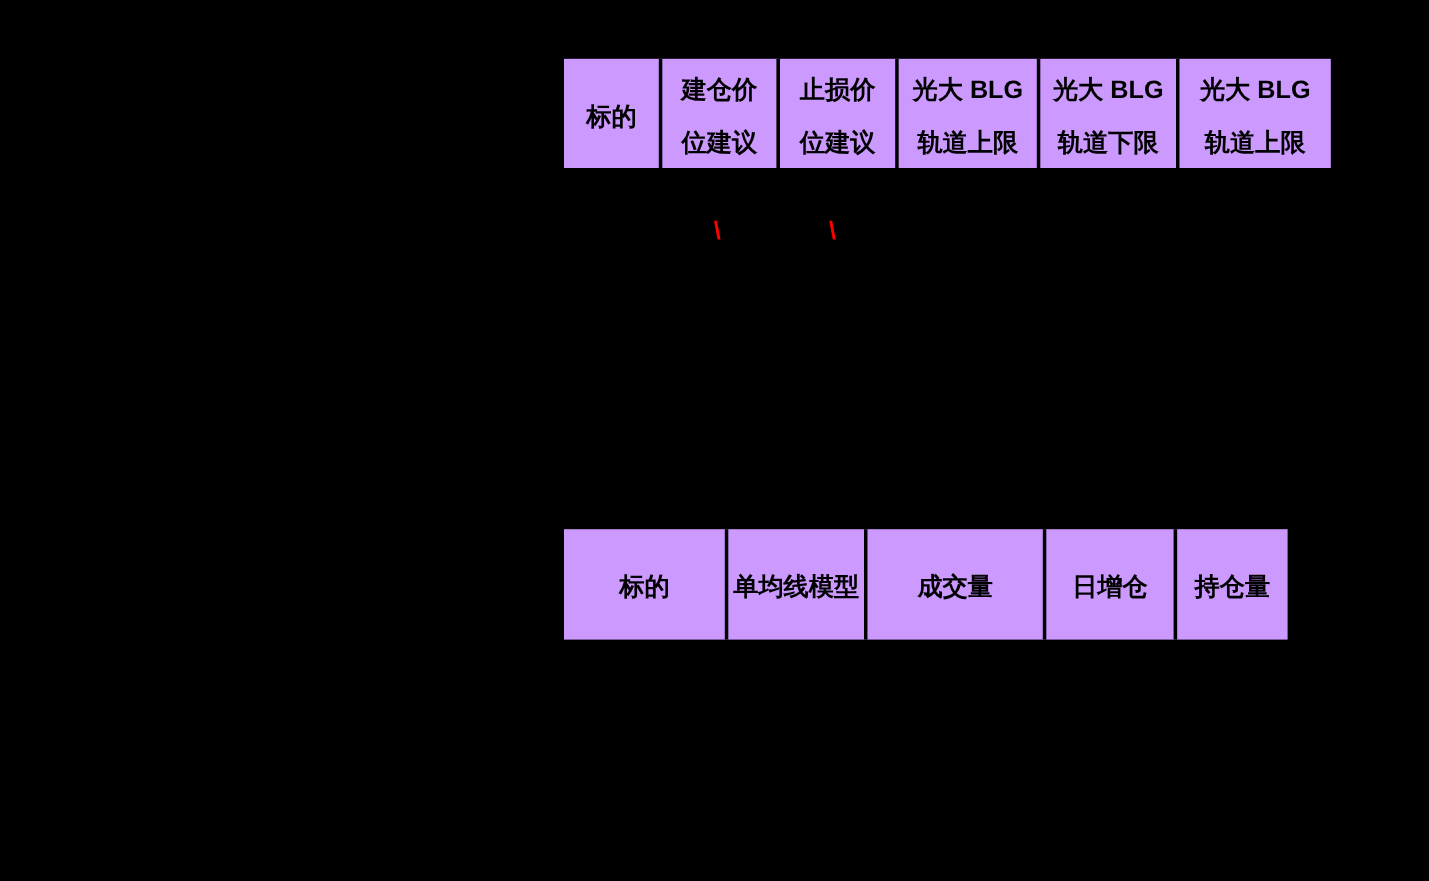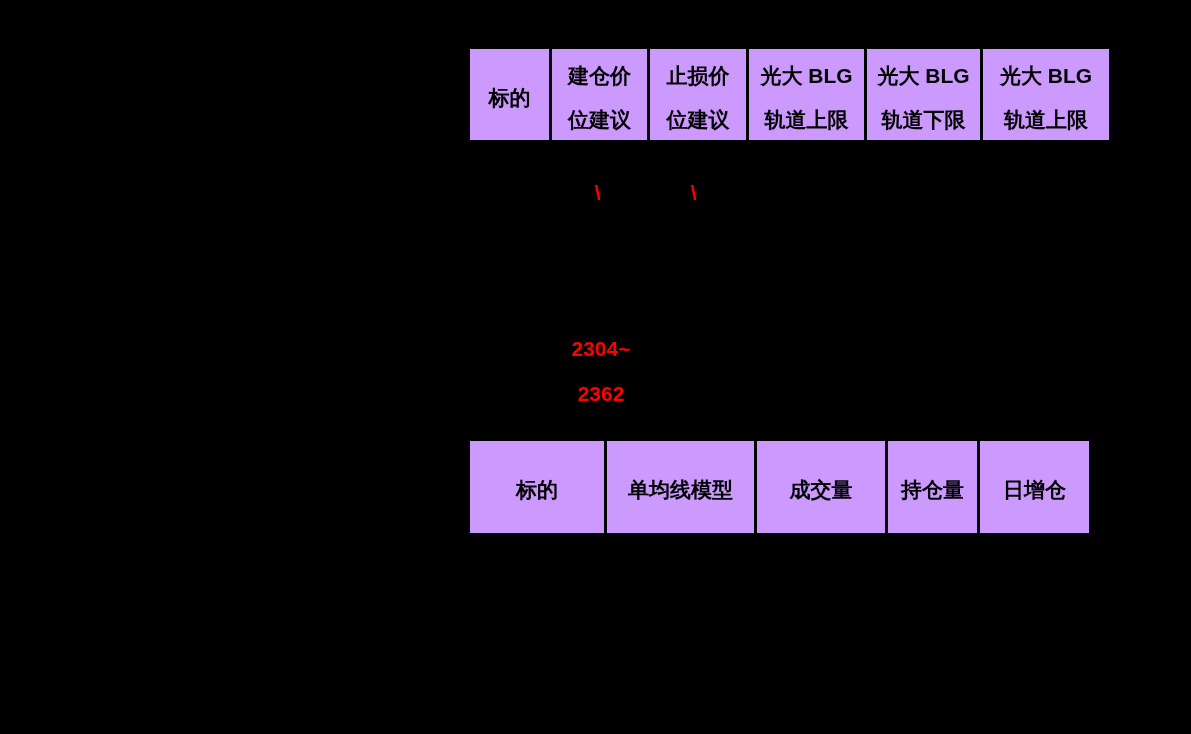--- a/index.html
+++ b/index.html
@@ -62,22 +62,22 @@
   .line { display: block; }
   
   .c1-0 { width: 82px; }
   .c1-1 { width: 98px; }
   .c1-2 { width: 99px; }
   .c1-3 { width: 118px; }
   .c1-4 { width: 116px; }
   .c1-5 { width: 126px; }
   
   .c2-0 { width: 137px; }
-  .c2-1 { width: 150px; }
-  .c2-2 { width: 131px; }
+  .c2-1 { width: 116px; }
+  .c2-2 { width: 149px; }
   .c2-3 { width: 92px; }
   .c2-4 { width: 109px; }
   #strategy-header { left: 470px; top: 49px; height: 91px; }
   #strategy-body   { left: 470px; top: 148px; width: 623px; height: 267px; }
   #volume-header   { left: 470px; top: 441px; height: 92px; }
 </style>
 </head>
 <body>
 
 <div id="page">
@@ -122,41 +122,37 @@
       <div class="cell c1-5"></div>
     </div>
     <div class="row">
       <div class="cell c1-0"></div>
       <div class="cell c1-3"></div>
       <div class="cell c1-4"></div>
       <div class="cell c1-5"></div>
     </div>
     <div class="row">
       <div class="cell c1-0"></div>
-      <div class="cell c1-1">
-        <span class="line">2304~</span>
-        <span class="line">2362</span>
-      </div>
       <div class="cell c1-3"></div>
       <div class="cell c1-4"></div>
       <div class="cell c1-5"></div>
     </div>
   </div>
 
   <div id="volume-header" class="tbl-header">
     <div class="cell c2-0">
       <span class="line">标的</span>
     </div>
     <div class="cell c2-1">
       <span class="line">单均线模型</span>
     </div>
     <div class="cell c2-2">
       <span class="line">成交量</span>
     </div>
+    <div class="cell c2-4">
+      <span class="line">日增仓</span>
+    </div>
     <div class="cell c2-3">
       <span class="line">持仓量</span>
-    </div>
-    <div class="cell c2-4">
-      <span class="line">日增仓</span>
     </div>
   </div>
 
 </div>
 
 </body></html>

